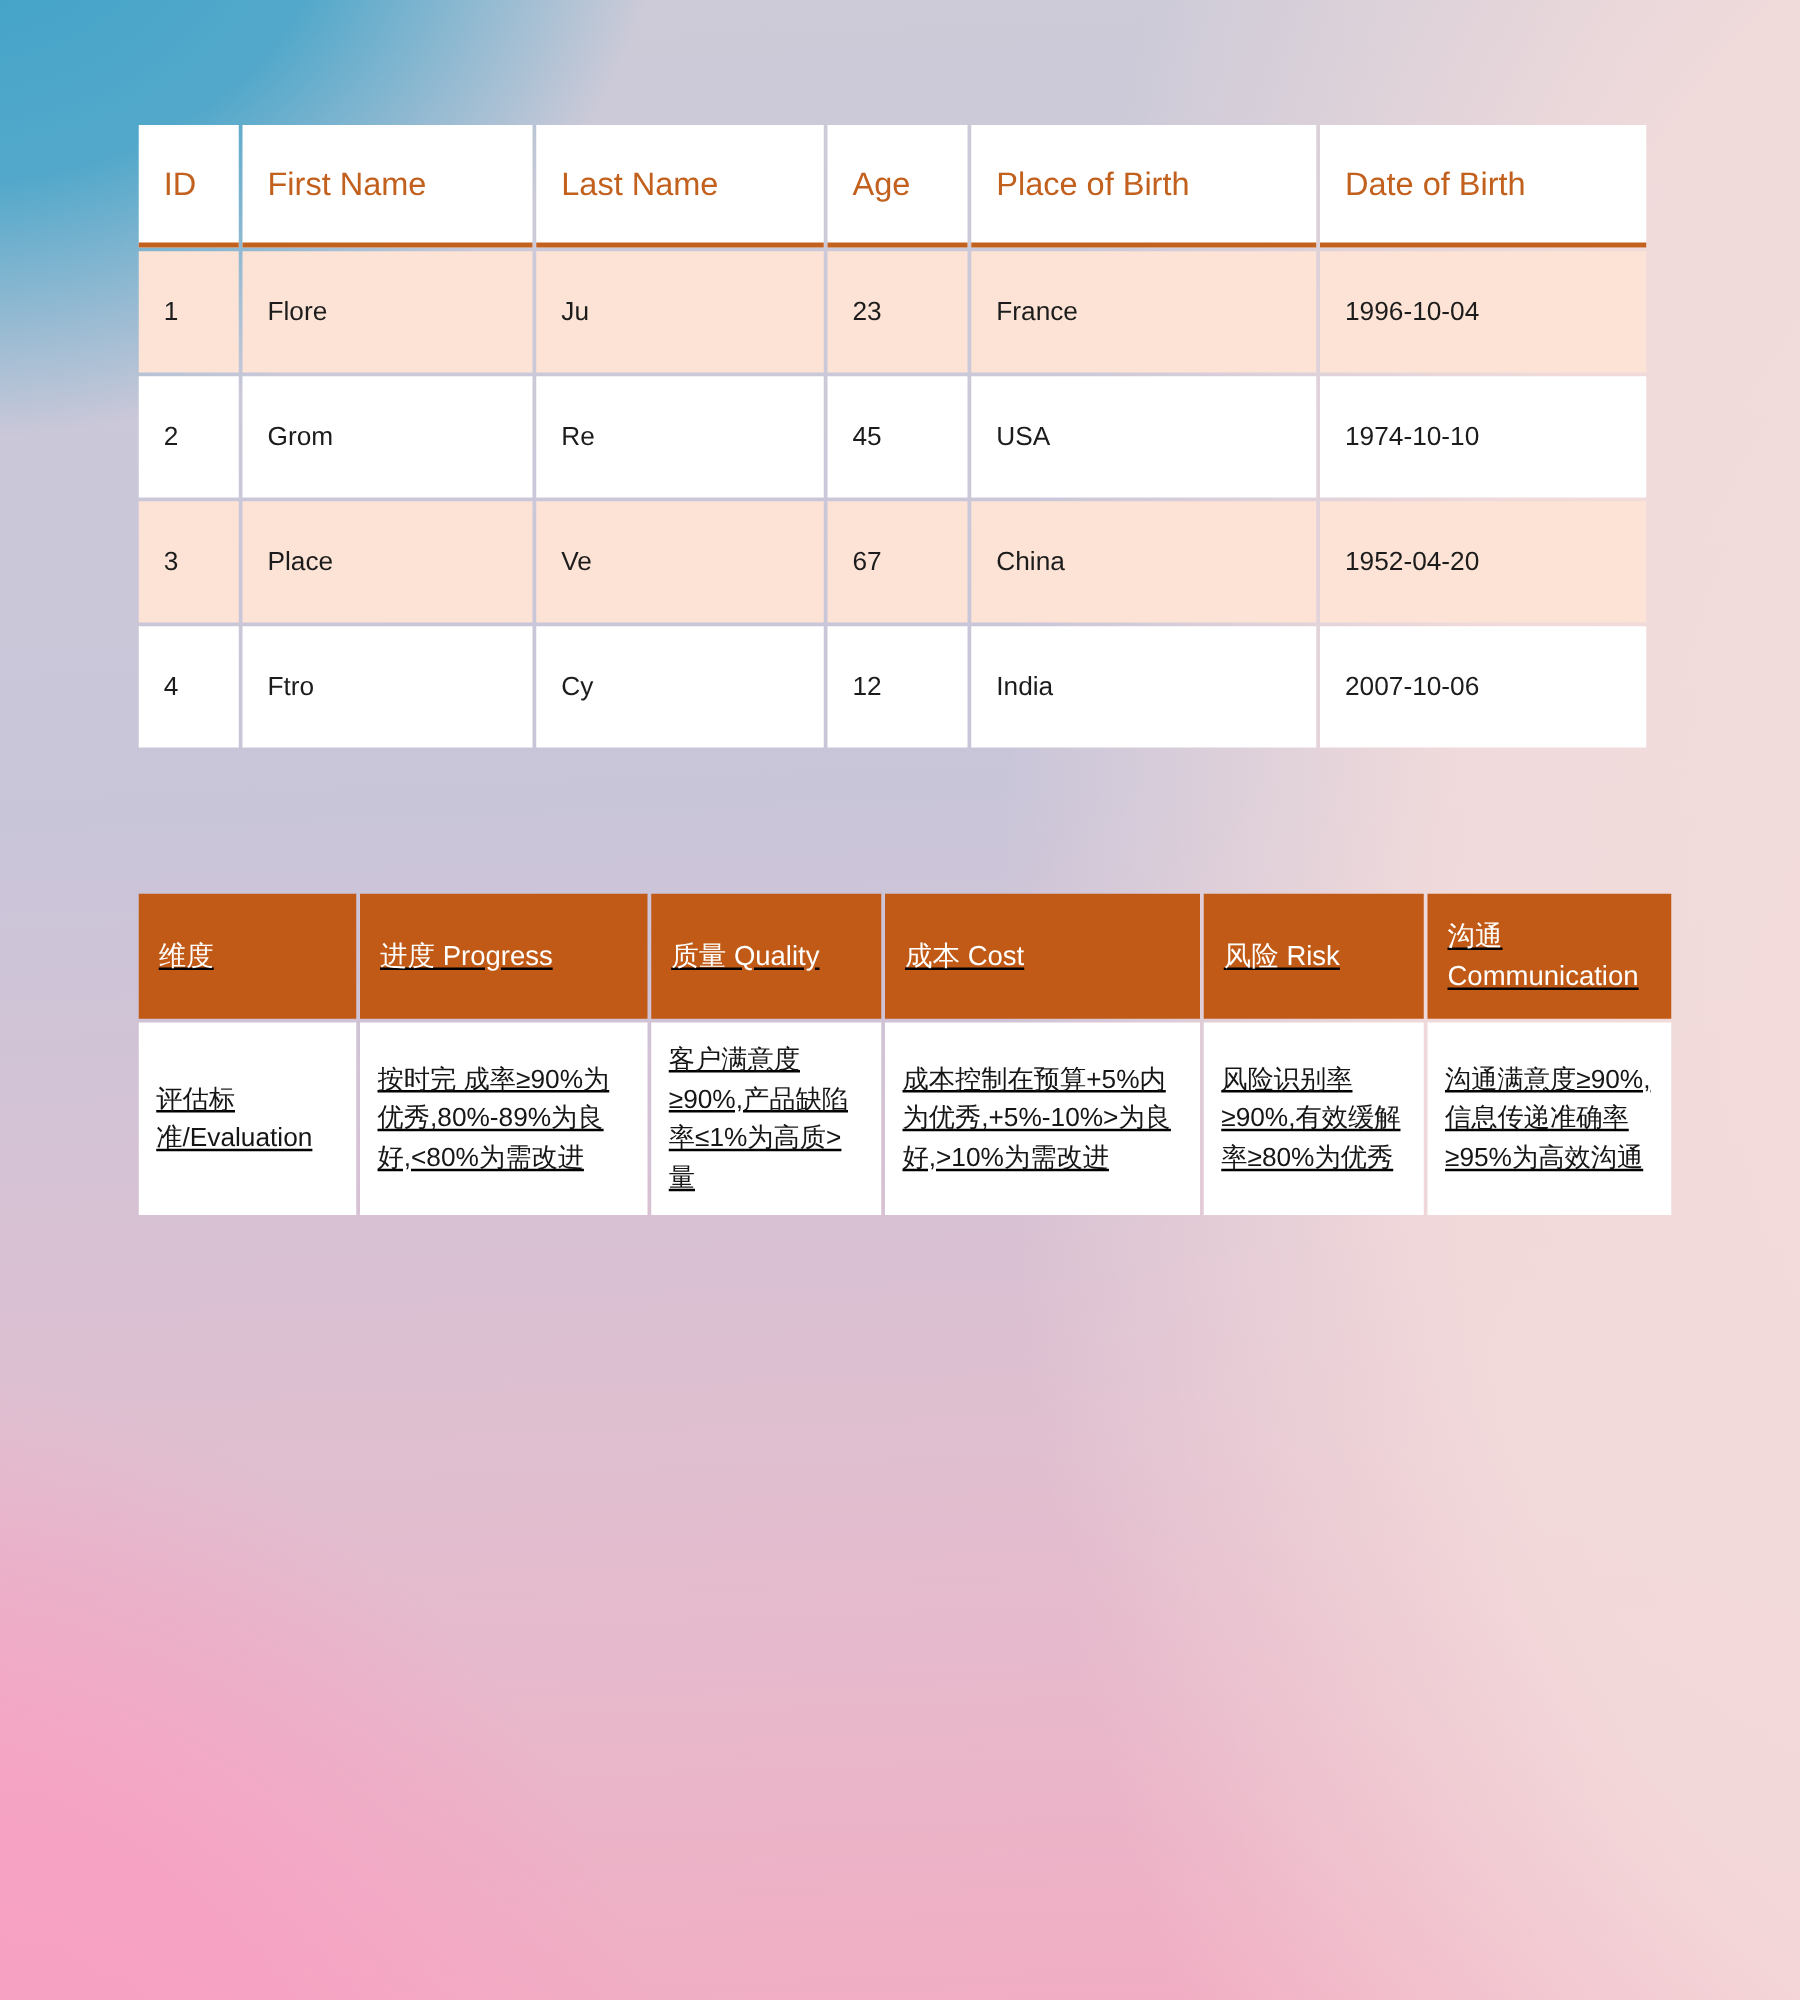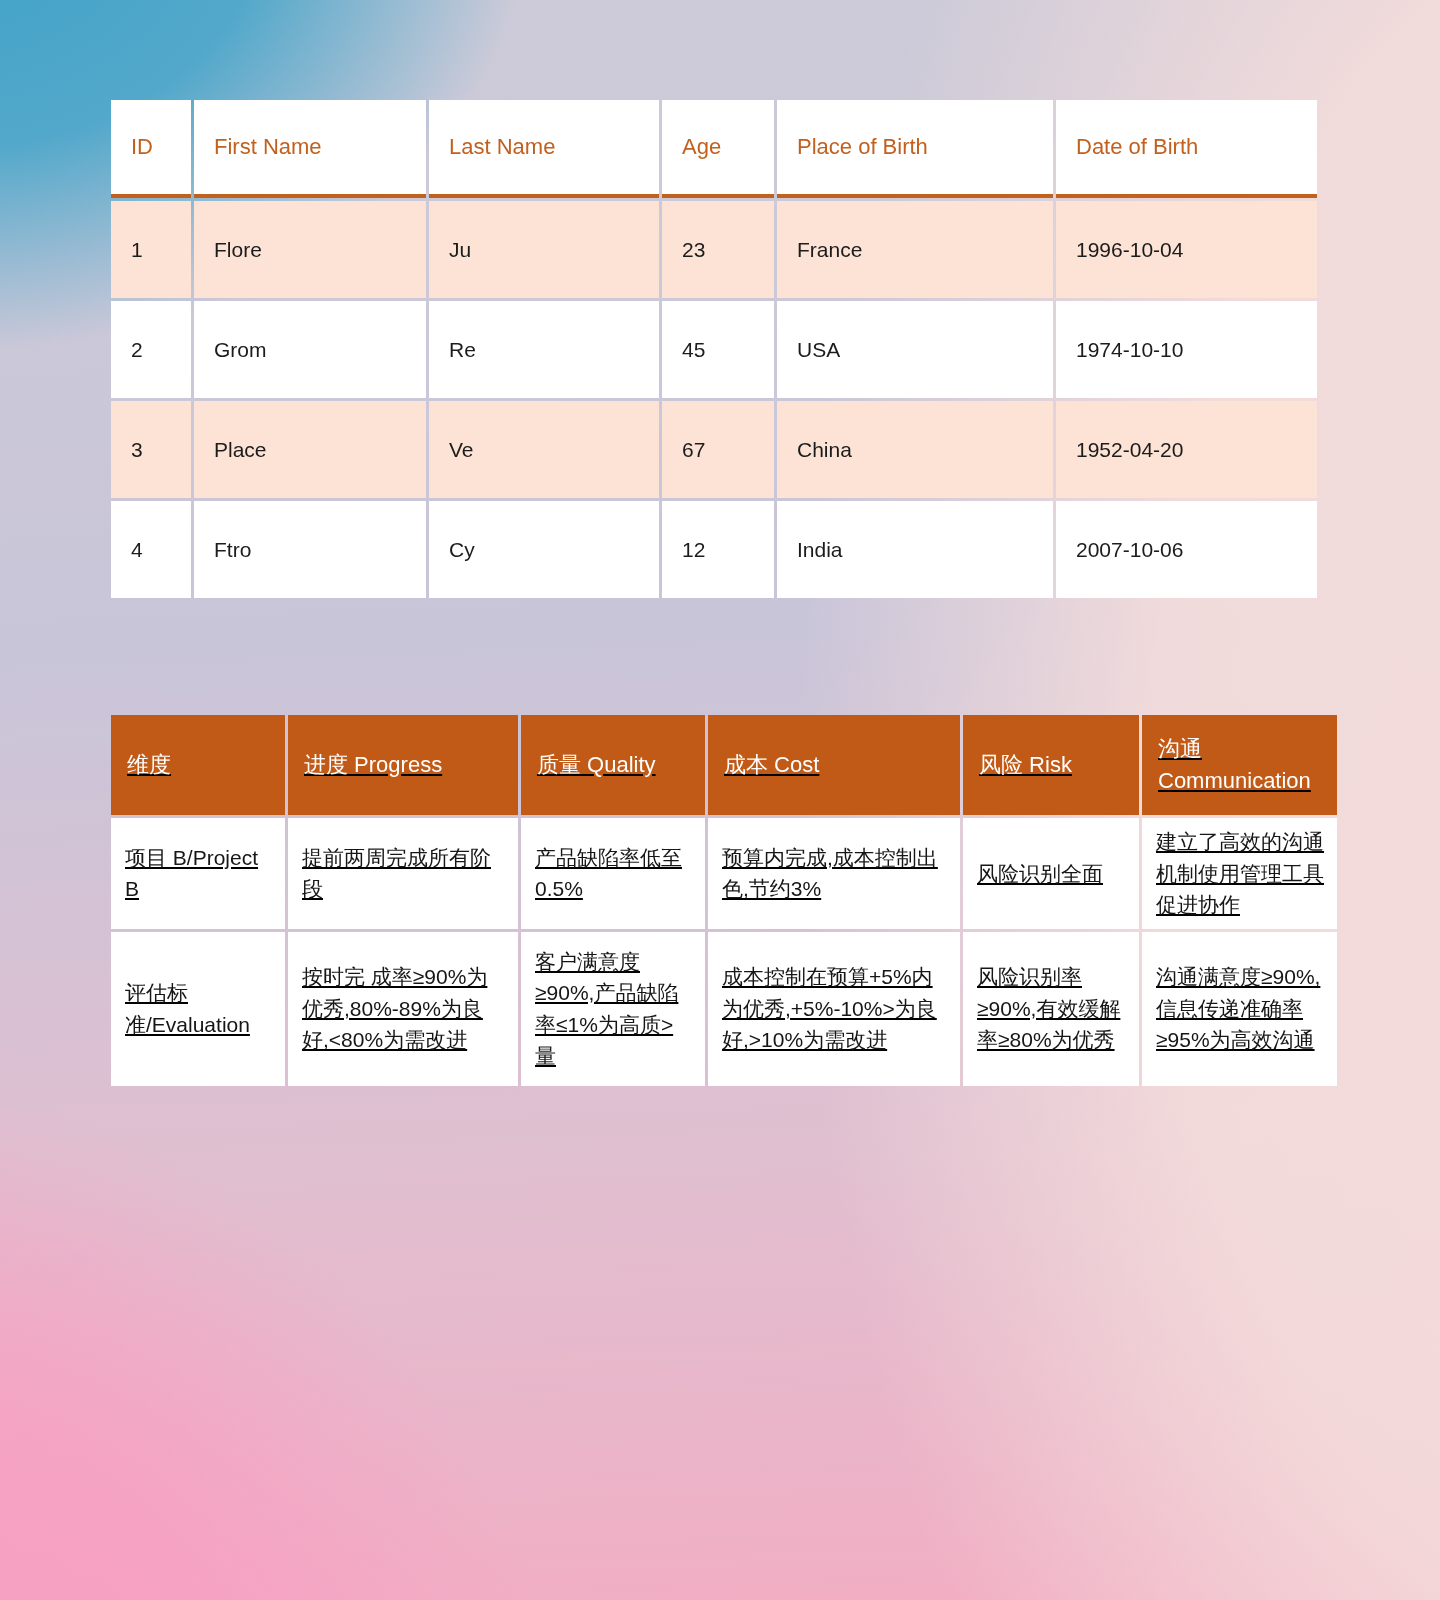--- a/index.html
+++ b/index.html
@@ -11,21 +11,21 @@
       radial-gradient(ellipse 820px 640px at -3% -6%, #3da2c8 0%, rgba(61,162,200,0.85) 38%, rgba(61,162,200,0) 70%),
       radial-gradient(ellipse 920px 980px at -8% 112%, #f89fc2 0%, rgba(248,159,194,0.8) 40%, rgba(248,159,194,0) 72%),
       radial-gradient(ellipse 1080px 1900px at 114% 48%, #f4dcdb 0%, rgba(244,220,219,0.9) 45%, rgba(244,220,219,0) 78%),
       linear-gradient(178deg, #cdcbd8 0%, #c9c5d9 40%, #e0bfd0 72%, #f2adc3 100%);
   }
   table{border-collapse:separate;border-spacing:3px;table-layout:fixed;}
 
   
   .t1{position:absolute;left:108px;top:97px;}
   .t1 th{
-    background:#ffffff;color:#c2601e;font-weight:400;font-size:22px;
+    background:#ffffff;color:#c2601e;font-weight:400;font-size:26px;
     text-align:left;vertical-align:middle;padding:0 8px 0 20px;height:94px;
     border-bottom:4px solid #c2601e;
     margin-left:20px;
   }
   .t1 td{
     background:#ffffff;color:#1c1c1c;font-size:21px;
     text-align:left;vertical-align:middle;padding:0 8px 0 20px;height:97px;
   }
   .t1 tr.alt td{background:#fce3d5;}
 
@@ -116,28 +116,20 @@
     <tr>
       <th>维度</th>
       <th>进度 Progress</th>
       <th>质量 Quality</th>
       <th>成本 Cost</th>
       <th>风险 Risk</th>
       <th>沟通 Communication</th>
     </tr>
   </thead>
   <tbody>
-    <tr class="h2">
-      <td>项目 B/Project B</td>
-      <td>提前两周完成所有阶段</td>
-      <td>产品缺陷率低至0.5%</td>
-      <td>预算内完成,成本控制出色,节约3%</td>
-      <td>风险识别全面</td>
-      <td>建立了高效的沟通机制使用管理工具促进协作</td>
-    </tr>
     <tr class="h4">
       <td>评估标准/Evaluation</td>
       <td>按时完 成率≥90%为优秀,80%-89%为良好,&lt;80%为需改进</td>
       <td>客户满意度≥90%,产品缺陷率≤1%为高质&gt;量</td>
       <td>成本控制在预算+5%内为优秀,+5%-10%&gt;为良好,&gt;10%为需改进</td>
       <td>风险识别率≥90%,有效缓解率≥80%为优秀</td>
       <td>沟通满意度≥90%,信息传递准确率≥95%为高效沟通</td>
     </tr>
   </tbody>
 </table>

